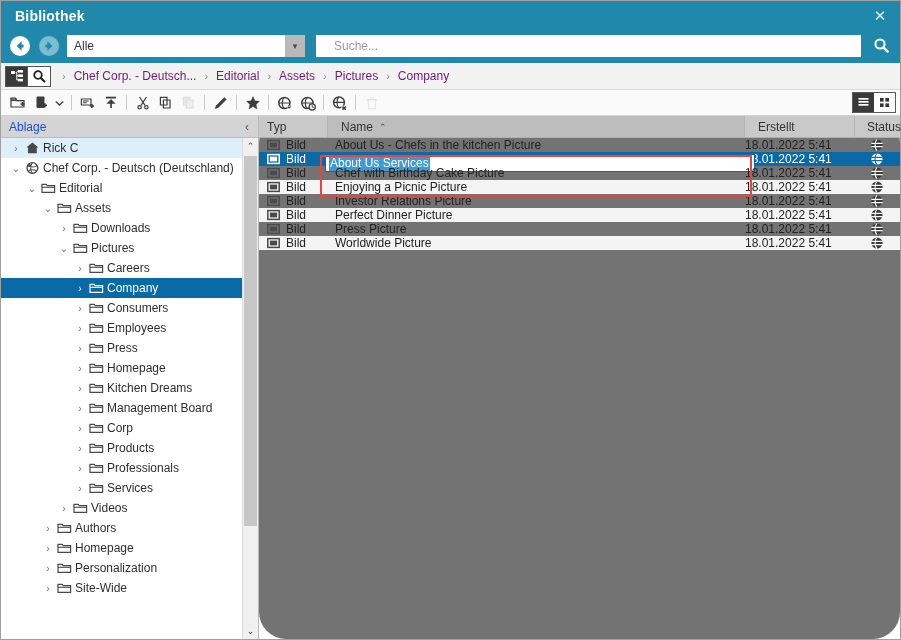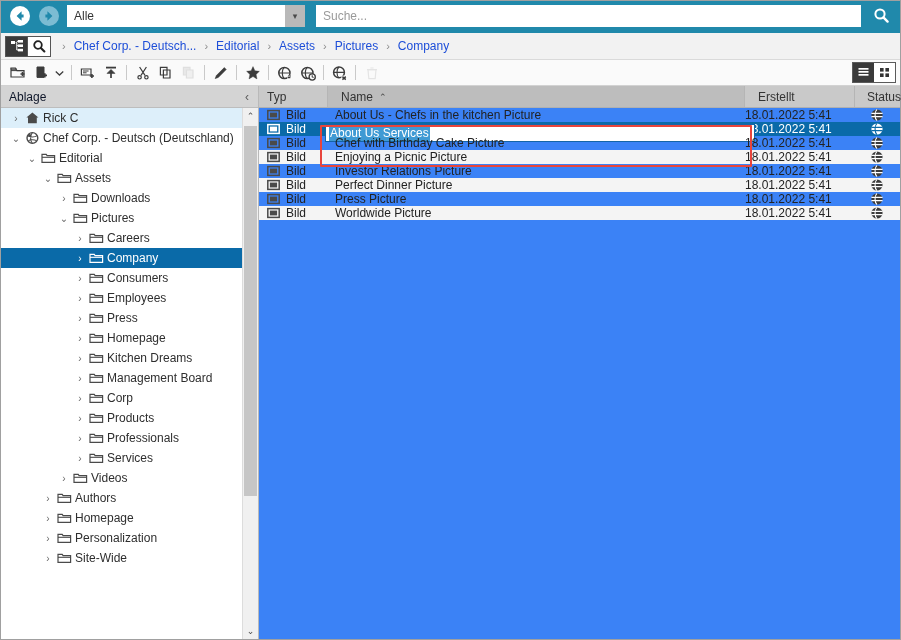--- a/index.html
+++ b/index.html
@@ -57,21 +57,21 @@
     display: flex; align-items: center; justify-content: center;
     color: #4a4a4a; font-size: 9px; cursor: pointer;
   }
   .search-wrap {
     flex: 1; height: 22px; background: #fff;
     display: flex; align-items: center; margin-left: 4px;
   }
   .search-wrap input {
     flex: 1; height: 20px; border: none; outline: none;
     font-family: "Liberation Sans", sans-serif; font-size: 12px;
-    padding-left: 7px; color: #333; background: transparent;
+    padding-left: 18px; color: #333; background: transparent;
   }
   .search-wrap input::placeholder { color: #9a9a9a; }
   .search-go {
     width: 26px; height: 22px; display: flex;
     align-items: center; justify-content: center; cursor: pointer;
   }
 
   
   .crumbbar {
     height: 27px; background: #f2f2f2; border-bottom: 1px solid #dadada;
@@ -80,21 +80,21 @@
   .mode-toggles { display: flex; flex: none; margin-right: 6px; }
   .mode-btn {
     width: 23px; height: 21px; border: 1px solid #555;
     display: flex; align-items: center; justify-content: center;
     cursor: pointer; background: #fff;
   }
   .mode-btn.active { background: #3a3a3a; }
   .mode-btn + .mode-btn { border-left: none; }
   .crumbs { display: flex; align-items: center; overflow: hidden; }
   .crumb {
-    color: #1d4ed8; font-size: 12px; white-space: nowrap;
+    color: #701a75; font-size: 12px; white-space: nowrap;
     padding: 0 3px; cursor: pointer;
   }
   .crumb-sep { color: #8b8b8b; font-size: 11px; padding: 0 5px; }
 
   
   .toolbar {
     height: 26px; background: #fafafa; border-bottom: 1px solid #d2d2d2;
     display: flex; align-items: center; flex: none;
     padding-left: 5px; position: relative;
   }
@@ -122,21 +122,21 @@
   
   .tree-panel {
     width: 258px; flex: none; display: flex; flex-direction: column;
     border-right: 1px solid #b9b9b9; min-height: 0;
   }
   .panel-head {
     height: 22px; background: #d4d4d4; border-bottom: 1px solid #bdbdbd;
     display: flex; align-items: center; flex: none;
     padding: 0 6px 0 8px;
   }
-  .panel-head .ttl { flex: 1; color: #0f172a; font-size: 12px; }
+  .panel-head .ttl { flex: 1; color: #1d4ed8; font-size: 12px; }
   .panel-head .collapse {
     color: #5a5a5a; font-size: 12px; cursor: pointer; padding: 0 3px;
   }
   .tree-scrollarea { flex: 1; display: flex; min-height: 0; position: relative; }
   .tree {
     flex: 1; overflow: hidden; background: #fff; position: relative;
   }
   .trow {
     height: 20px; display: flex; align-items: center;
     white-space: nowrap; cursor: pointer; font-size: 12px; color: #2e2e2e;
@@ -158,21 +158,21 @@
     height: 16px; display: flex; align-items: center; justify-content: center;
     color: #4a4a4a; font-size: 9px; cursor: pointer; background: #f0f0f0;
   }
   .tsb-btn.bot { position: absolute; bottom: 0; left: 0; right: 0; }
   .tsb-thumb {
     position: absolute; left: 1px; right: 1px;
     background: #c6c6c6; cursor: pointer;
   }
 
   
-  .list-panel { flex: 1; display: flex; flex-direction: column; min-width: 0; background: #3b82f6; }
+  .list-panel { flex: 1; display: flex; flex-direction: column; min-width: 0; background: #737373; border-radius: 27px; }
   .lhead {
     height: 22px; background: #c9c9c9; display: flex; flex: none;
     border-bottom: 1px solid #b0b0b0;
   }
   .lhead .hc {
     display: flex; align-items: center; font-size: 12px; color: #333;
     padding-left: 8px; cursor: pointer; position: relative;
   }
   .lhead .hc + .hc { border-left: 1px solid #b5b5b5; padding-left: 13px; }
   .lhead .hc.sorted { background: #bdbdbd; }
@@ -214,20 +214,24 @@
     height: 21px; background: #d4d4d4; border-top: 1px solid #bdbdbd;
     display: flex; align-items: center; flex: none; padding-left: 8px;
     font-size: 12px; color: #3a3a3a;
   }
 </style>
 </head>
 <body>
 
 <div id="app">
 
+  <div class="titlebar">
+    <div class="title">Bibliothek</div>
+    <div class="win-close">✕</div>
+  </div>
 
   <div class="navbar">
     <div class="navbtn">
       <svg width="22" height="22" viewBox="0 0 22 22">
         <circle cx="11" cy="11" r="10" fill="#fff"></circle>
         <path d="M12.6 6.3 L7.6 11 L12.6 15.7 L12.6 12.6 L14.6 12.6 L14.6 9.4 L12.6 9.4 Z" fill="#2089ab"></path>
       </svg>
     </div>
     <div class="navbtn">
       <svg width="22" height="22" viewBox="0 0 22 22">

